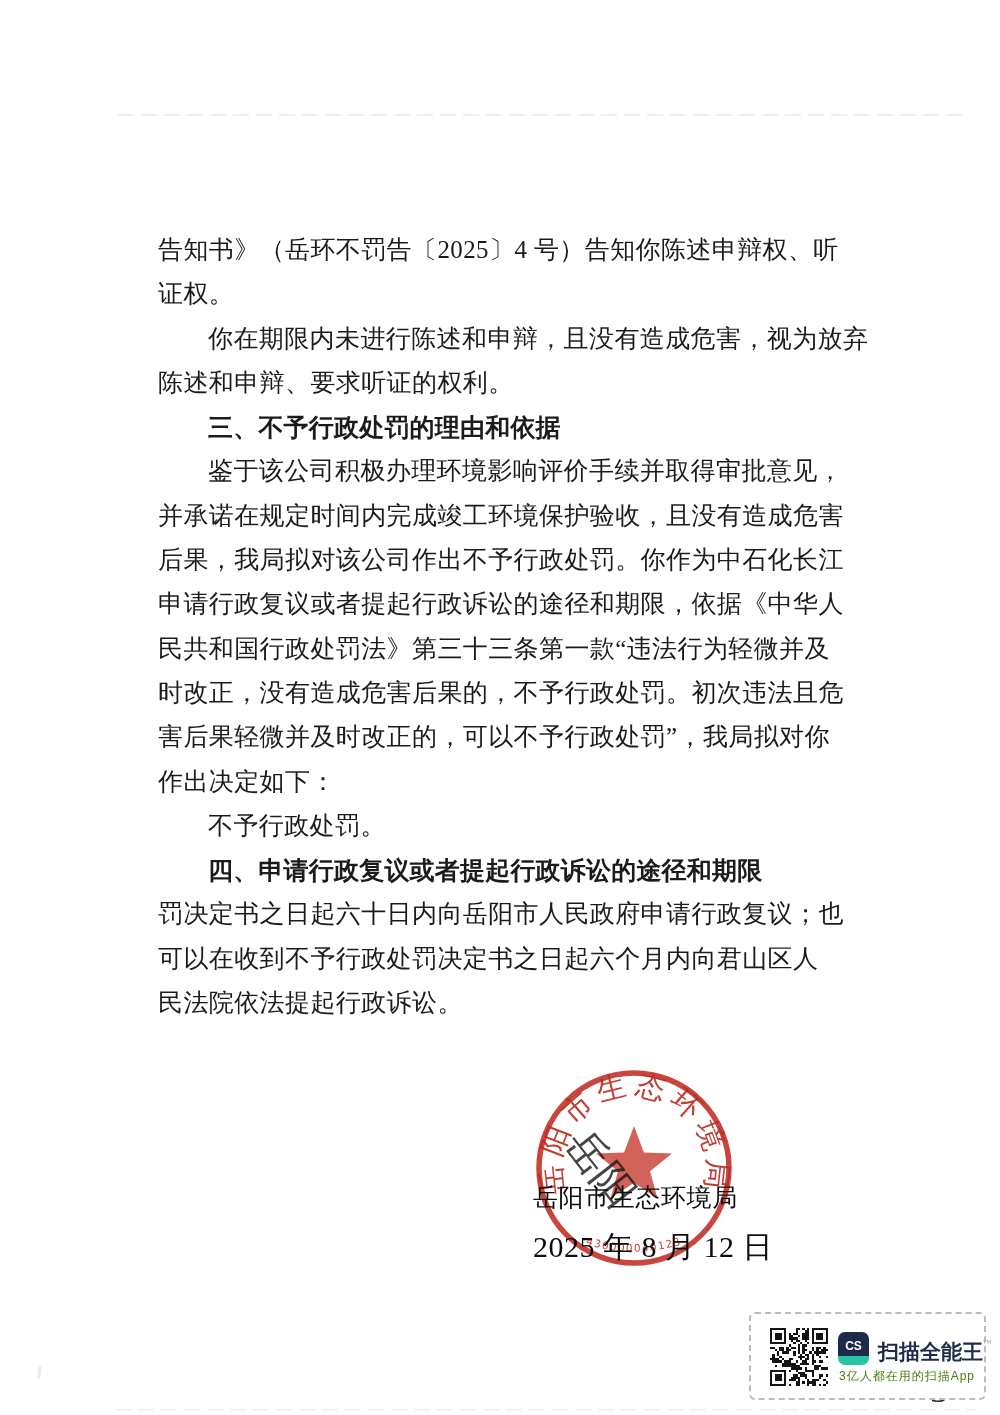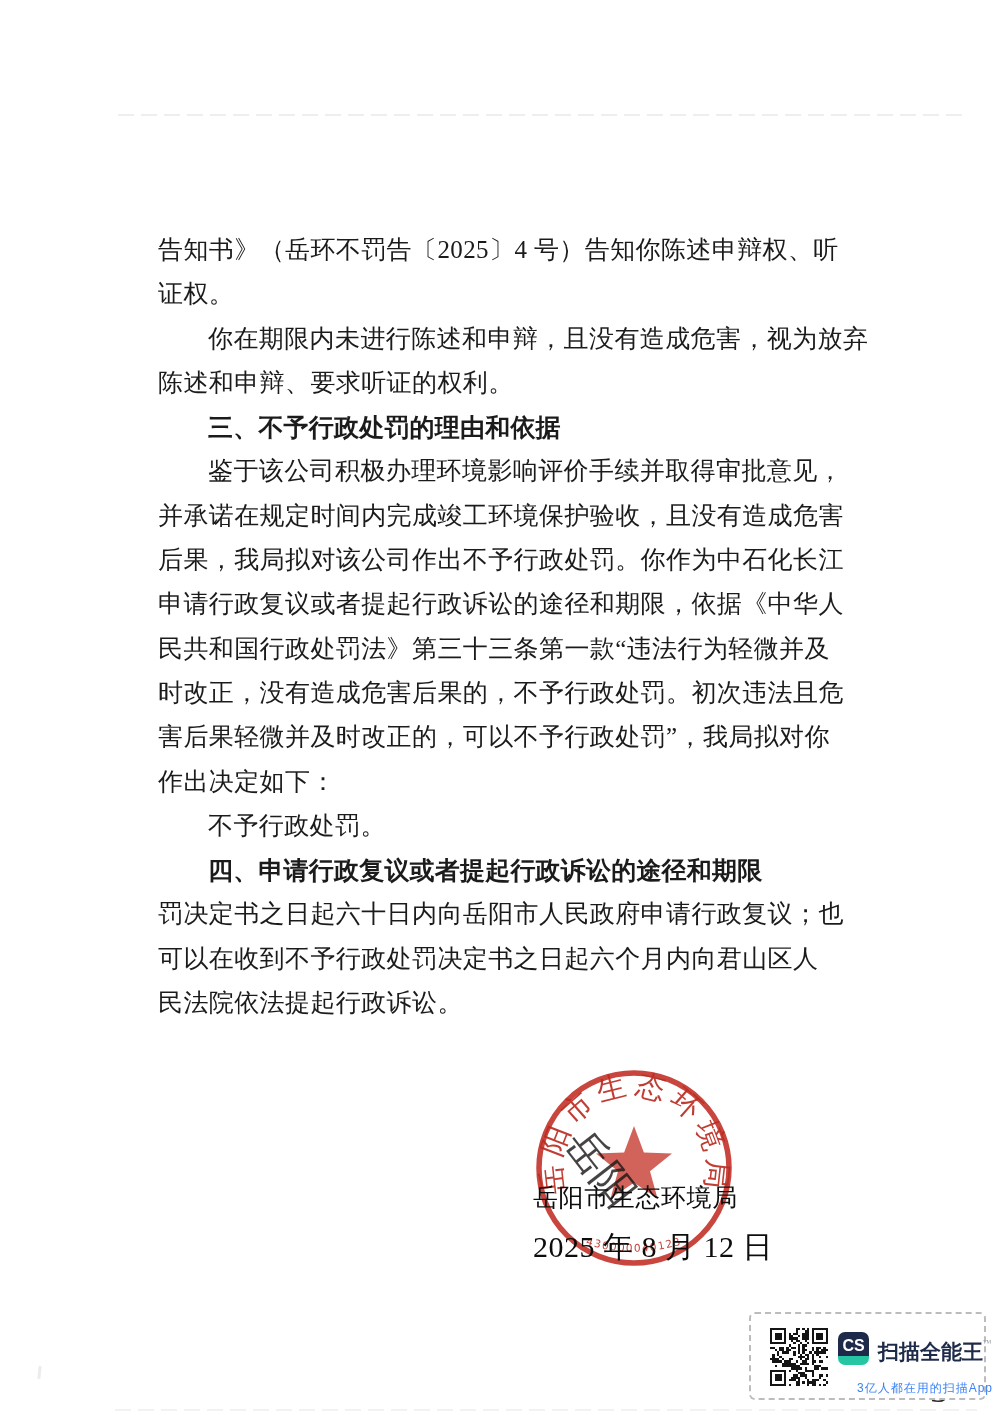--- a/index.html
+++ b/index.html
@@ -42,32 +42,32 @@
   
   .wm-card{
     position:absolute;left:749px;top:1312px;width:237px;height:88px;
     border:2px dashed #bcbcbc;border-radius:6px;background:#fff;box-sizing:border-box;
   }
   .wm-qr{position:absolute;left:19px;top:14px;width:58px;height:58px;}
   .wm-logo{
     position:absolute;left:87px;top:18px;width:31px;height:33px;border-radius:7px;
     background:linear-gradient(180deg,#1e2a4a 0%,#1e2a4a 72%,#26c6a2 72%,#26c6a2 100%);
     color:#fff;font-family:"Liberation Sans","DejaVu Sans",sans-serif;font-weight:700;
-    font-size:16px;text-align:center;line-height:28px;
+    font-size:12px;text-align:center;line-height:28px;
   }
   .wm-title{
     position:absolute;left:127px;top:24px;
     font-family:Liberation Serif, serif;font-weight:700;
     font-size:21px;color:#1e2a4a;white-space:nowrap;text-align:right;
   }
   .wm-tm{font-size:9px;color:#9aa0a6;vertical-align:top;font-weight:400;}
   .wm-tagline{
-    position:absolute;left:88px;top:66px;
+    position:absolute;left:88px;top:54px;
     font-family:"Liberation Sans","DejaVu Sans",sans-serif;
-    font-size:12px;color:#3b82f6;letter-spacing:1px;white-space:nowrap;margin-left:18px;
+    font-size:12px;color:#4d7c0f;letter-spacing:1px;white-space:nowrap;
   }
 </style>
 </head>
 <body>
 
 <div class="page">
 
   <div class="scan-line top"></div>
   <div class="scan-line bottom"></div>
   <div class="scan-mark"></div>

